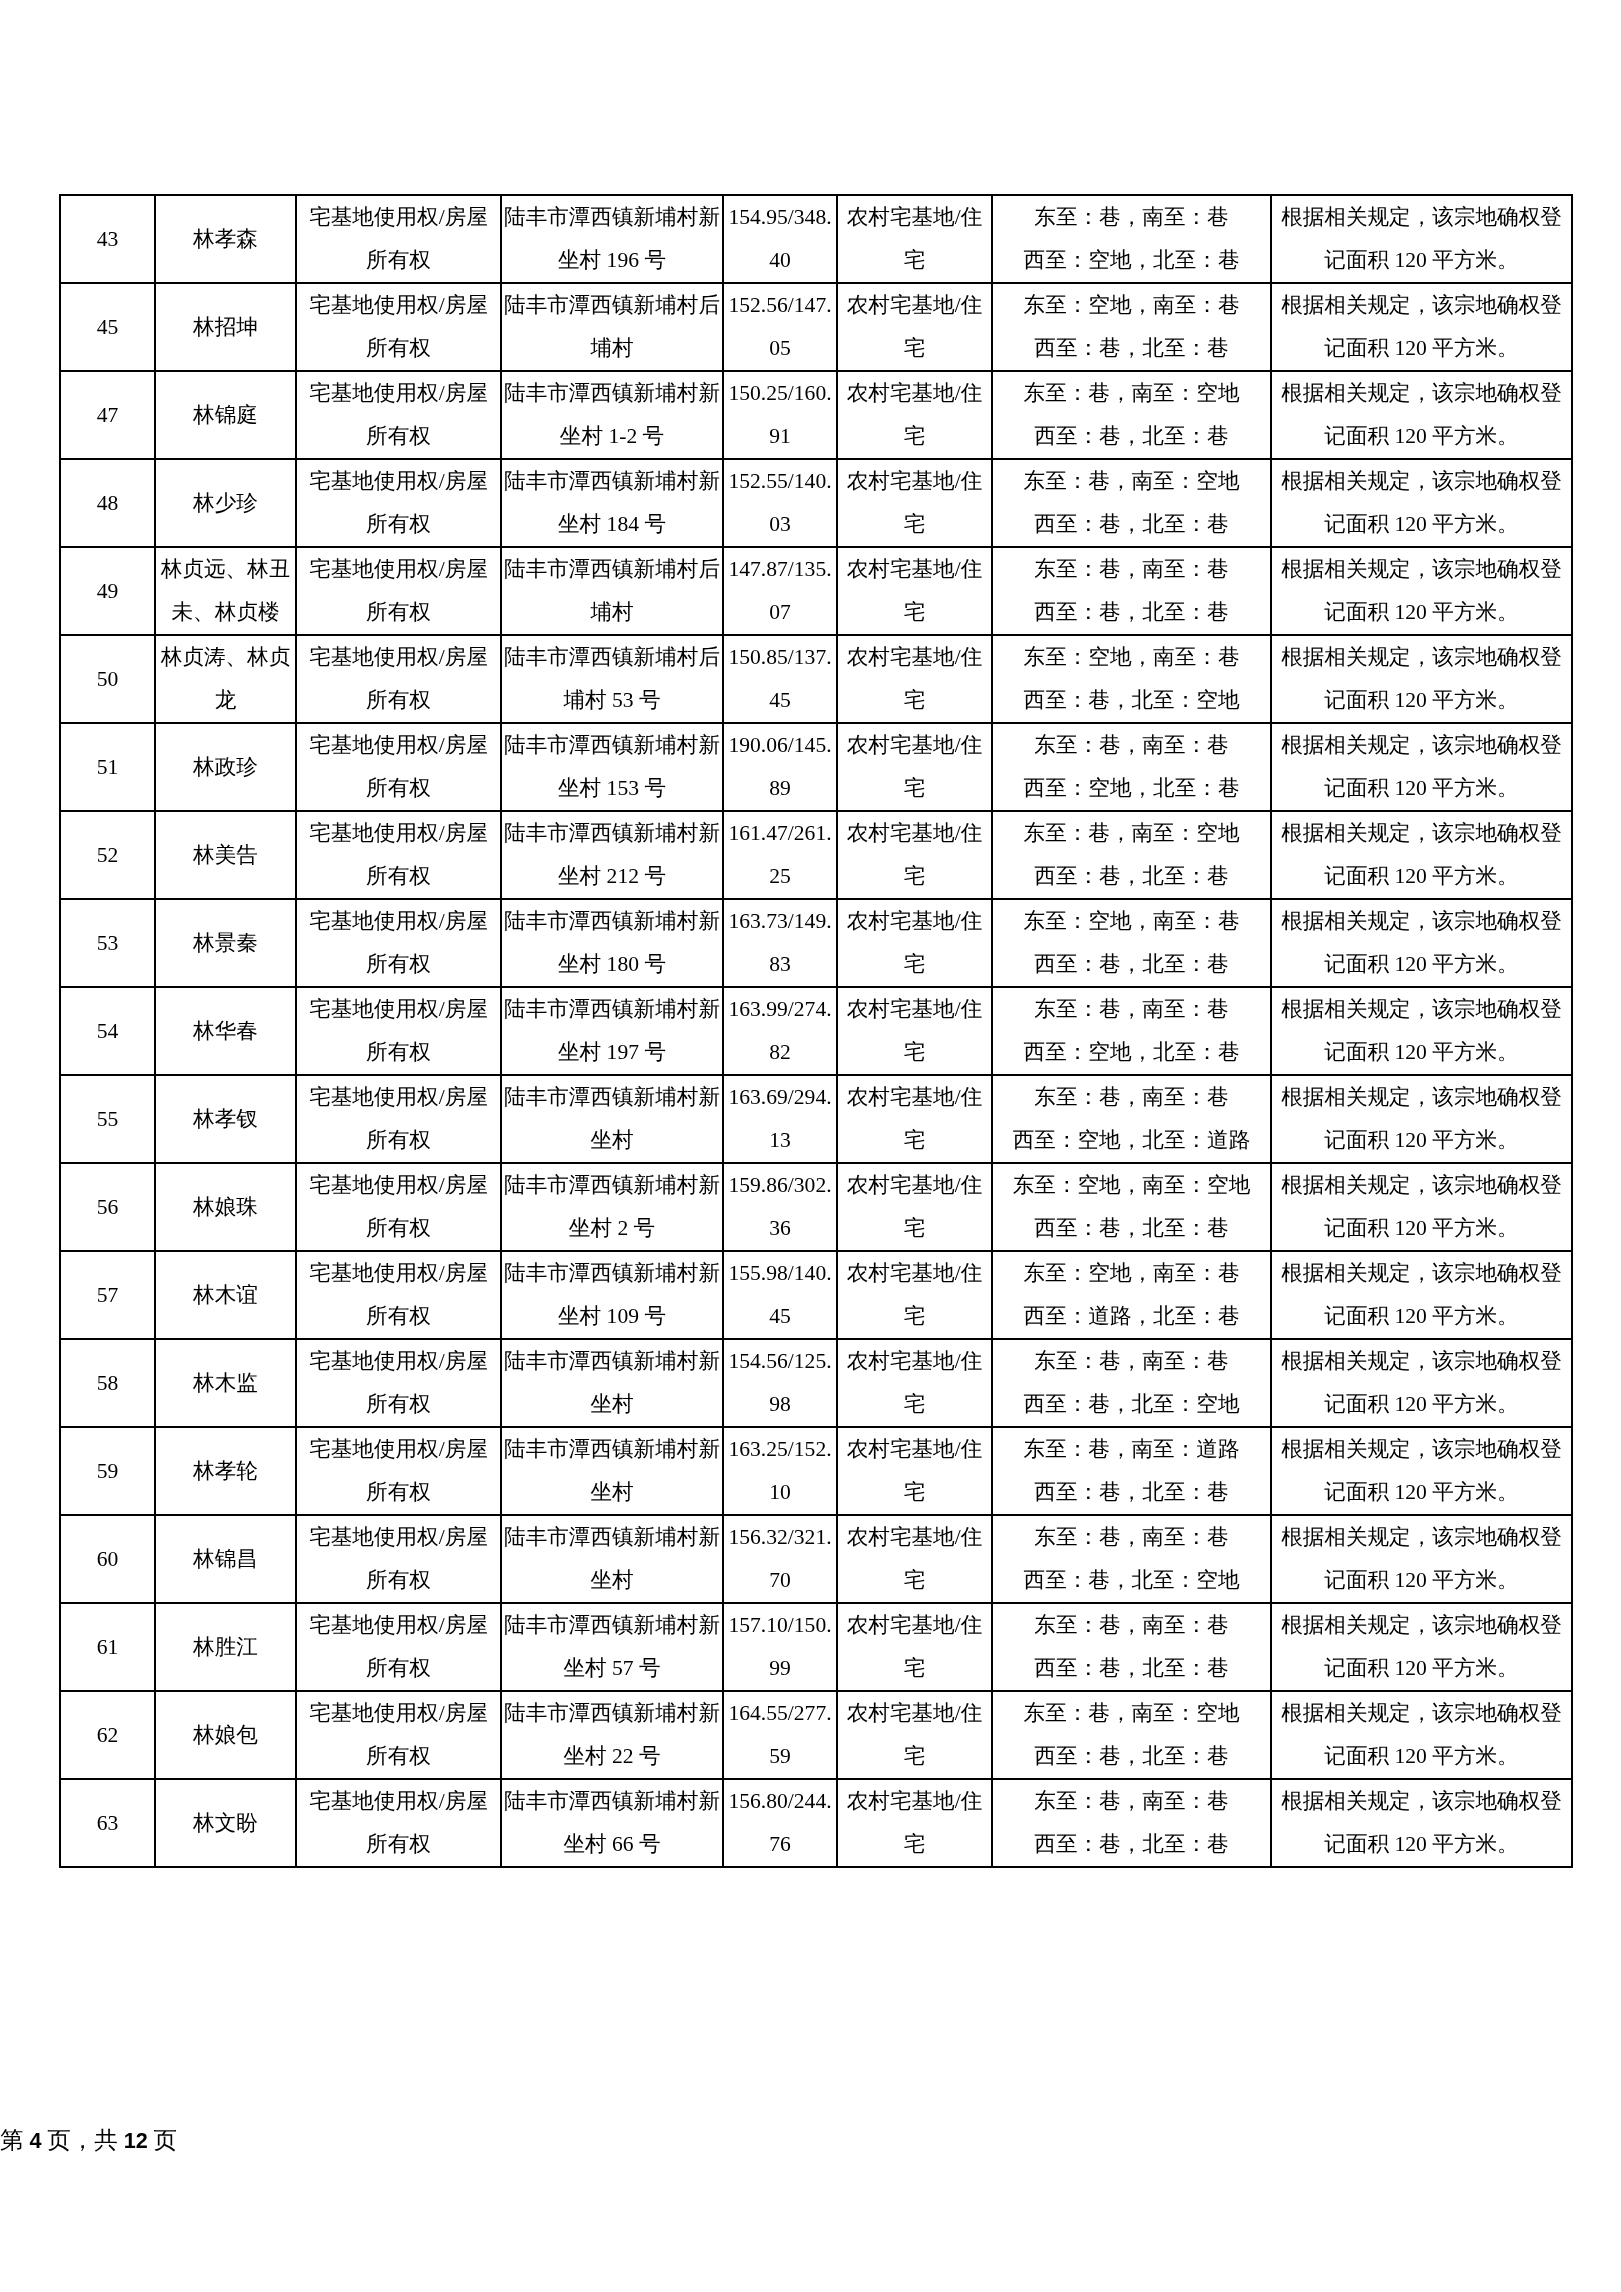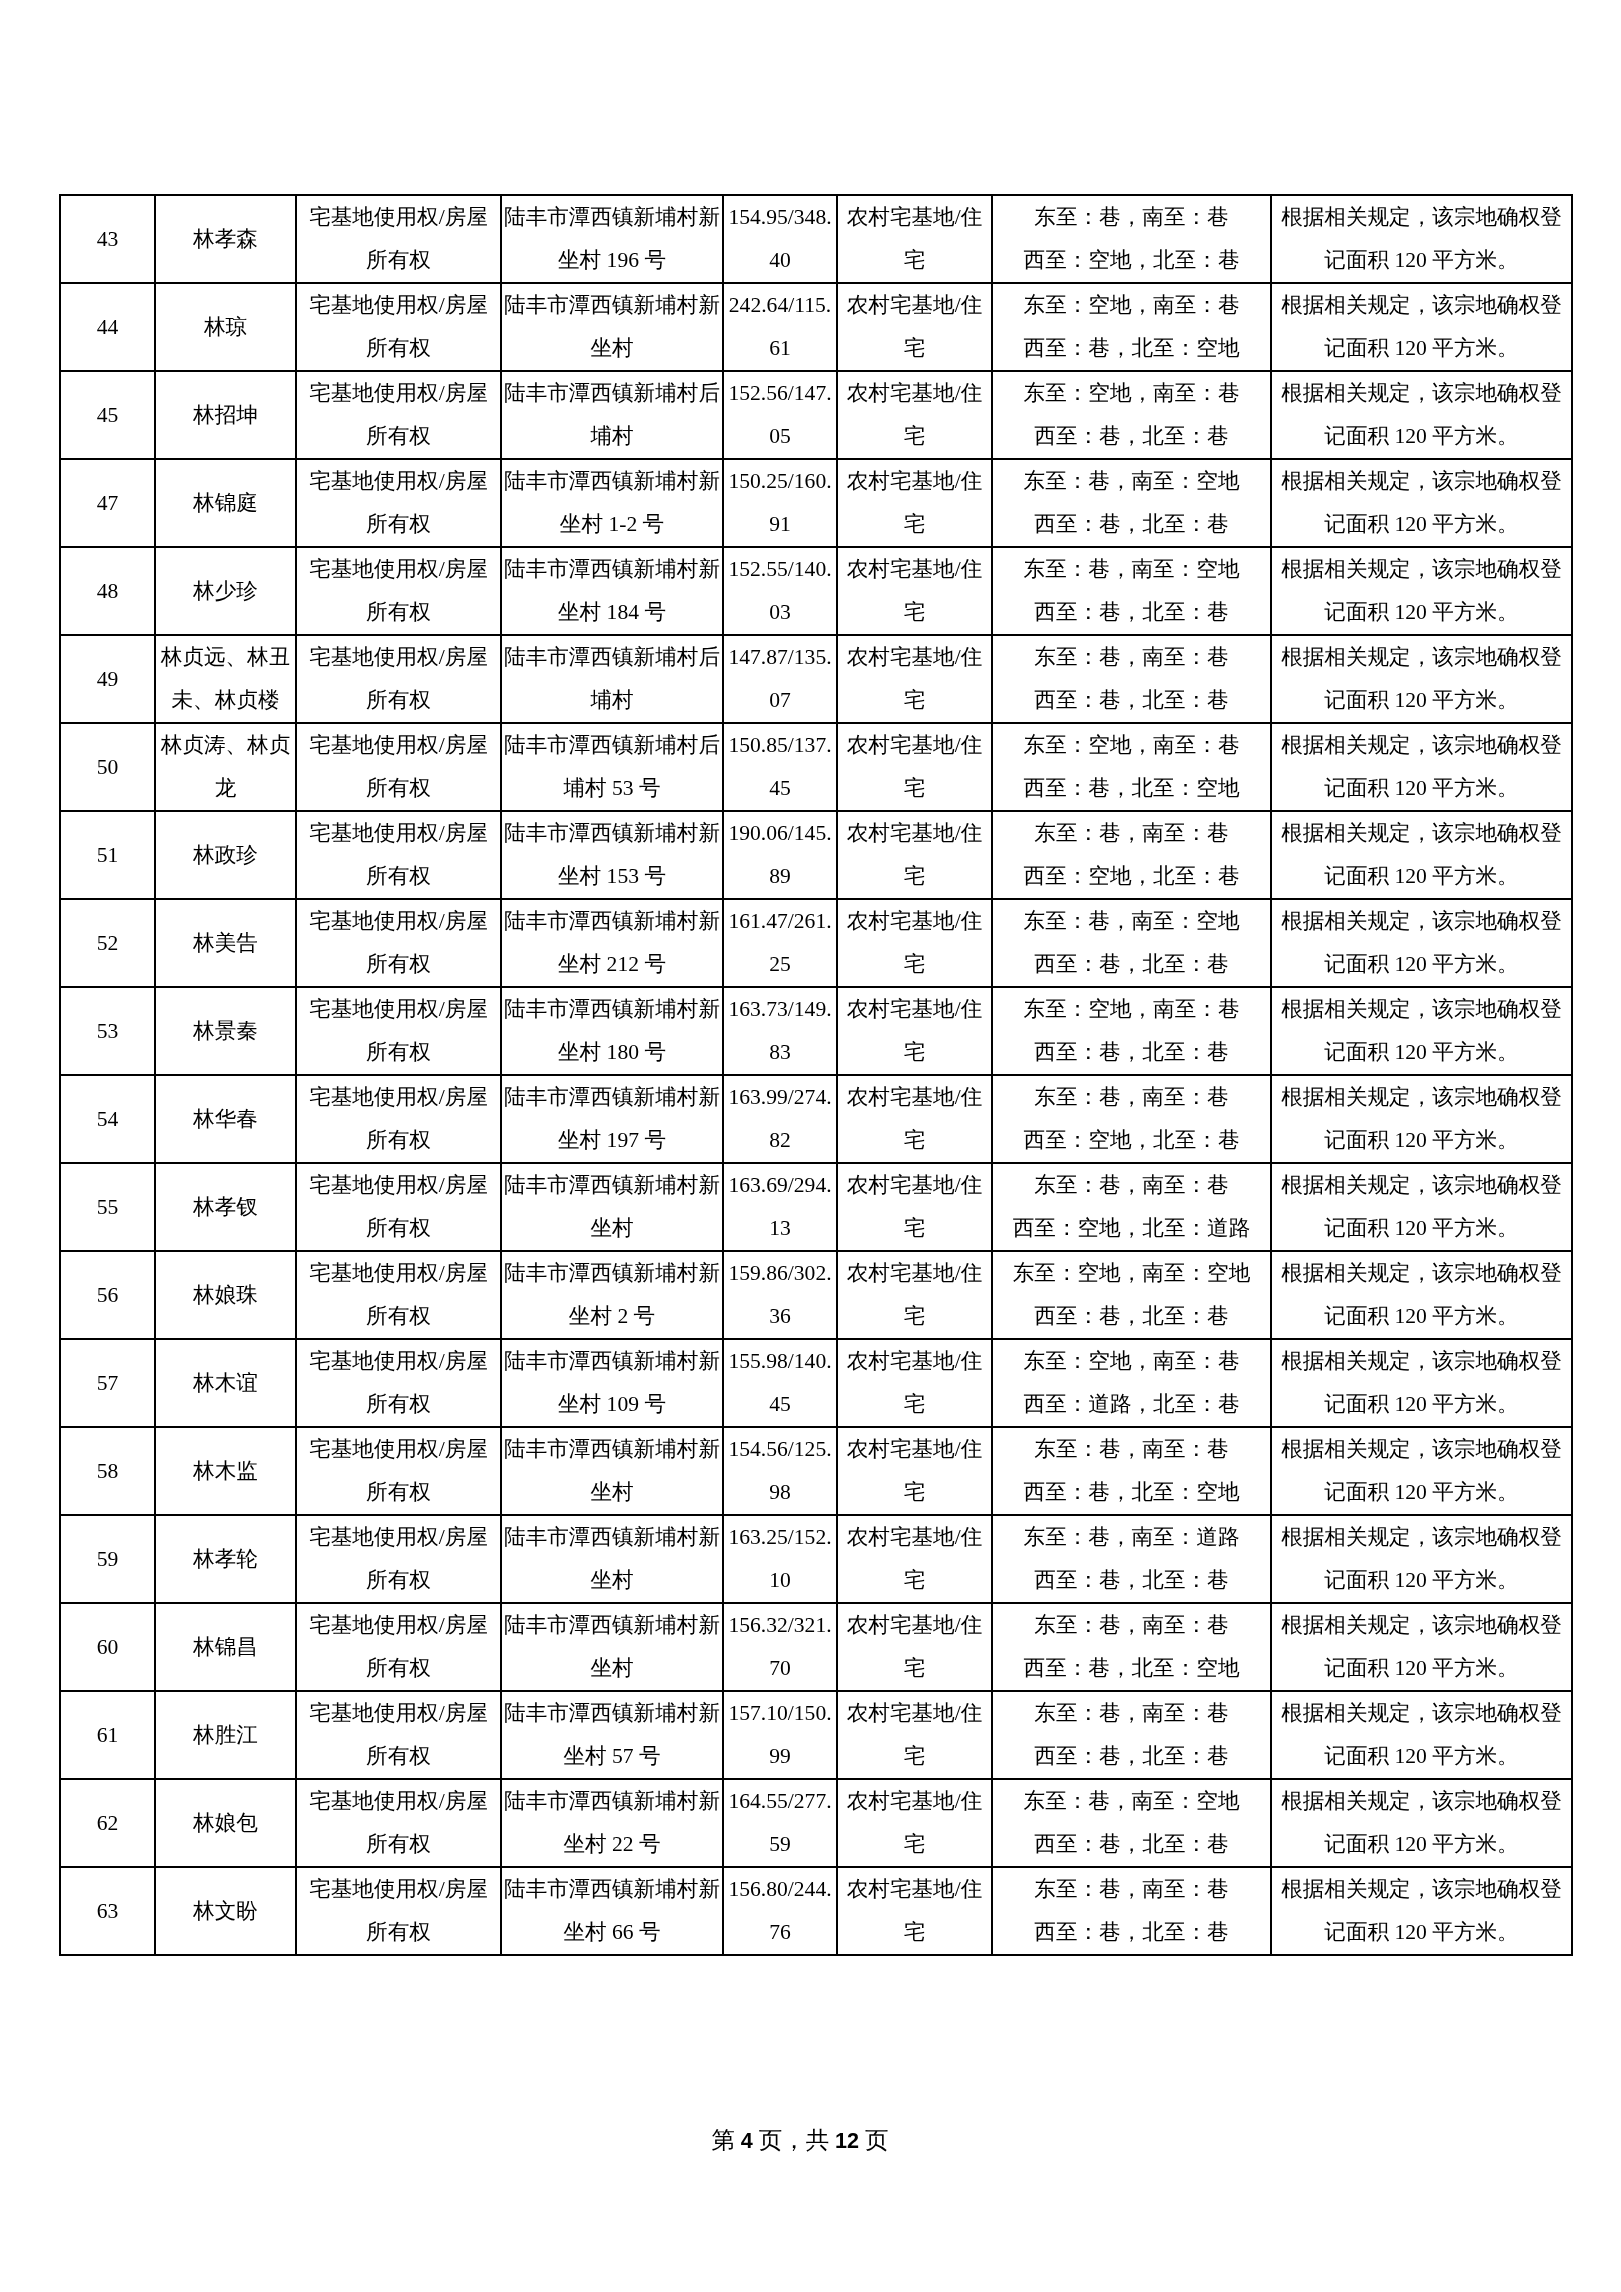--- a/index.html
+++ b/index.html
@@ -35,21 +35,20 @@
   td.c-address  { padding: 0 16.7px; }
   td.c-area     { padding: 0 3.9px; font-size: 19.6px; word-break: break-all; border-radius: 27px; }
   td.c-landtype { padding: 0 12.7px; }
   td.c-boundary { padding: 0 15.7px; }
   td.c-note     { padding: 0 17.6px; }
   .boundary-seg { display: block; }
   .page-footer {
     position: absolute;
     left: 0; top: 2127px;
     width: 1600px;
-    text-align: center;
     font-size: 23.5px;
     line-height: 27.4px;
     color: #000;
   }
   .page-footer .num {
     font-family: "Liberation Sans", "DejaVu Sans", sans-serif;
     font-weight: bold;
     font-size: 21.6px;
   }
 </style>
@@ -78,33 +77,20 @@
             <td class="c-address">陆丰市潭西镇新埔村新坐村 196 号</td>
             <td class="c-area">154.95/348.40</td>
             <td class="c-landtype">农村宅基地/住宅</td>
             <td class="c-boundary">
               <span class="boundary-seg">东至：巷，南至：巷</span>
               <span class="boundary-seg">西至：空地，北至：巷</span>
             </td>
             <td class="c-note">根据相关规定，该宗地确权登记面积 120 平方米。</td>
           </tr>
           <tr>
-            <td class="c-no">44</td>
-            <td class="c-name">林琼</td>
-            <td class="c-rights">宅基地使用权/房屋所有权</td>
-            <td class="c-address">陆丰市潭西镇新埔村新坐村</td>
-            <td class="c-area">242.64/115.61</td>
-            <td class="c-landtype">农村宅基地/住宅</td>
-            <td class="c-boundary">
-              <span class="boundary-seg">东至：空地，南至：巷</span>
-              <span class="boundary-seg">西至：巷，北至：空地</span>
-            </td>
-            <td class="c-note">根据相关规定，该宗地确权登记面积 120 平方米。</td>
-          </tr>
-          <tr>
             <td class="c-no">45</td>
             <td class="c-name">林招坤</td>
             <td class="c-rights">宅基地使用权/房屋所有权</td>
             <td class="c-address">陆丰市潭西镇新埔村后埔村</td>
             <td class="c-area">152.56/147.05</td>
             <td class="c-landtype">农村宅基地/住宅</td>
             <td class="c-boundary">
               <span class="boundary-seg">东至：空地，南至：巷</span>
               <span class="boundary-seg">西至：巷，北至：巷</span>
             </td>

